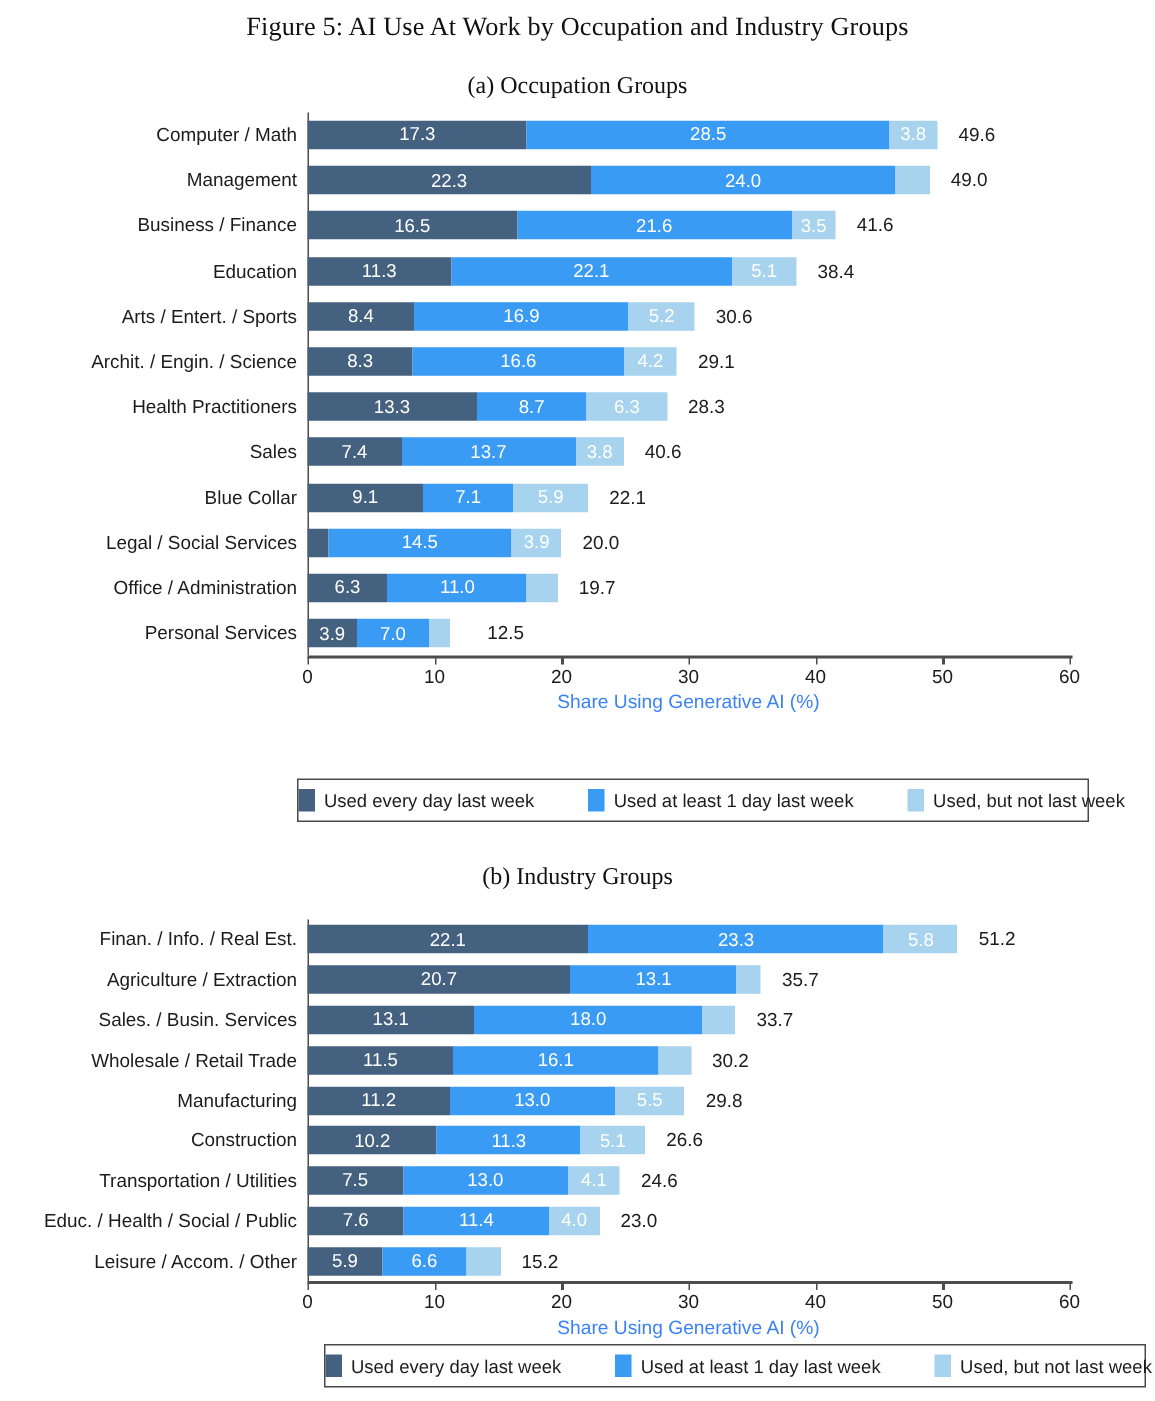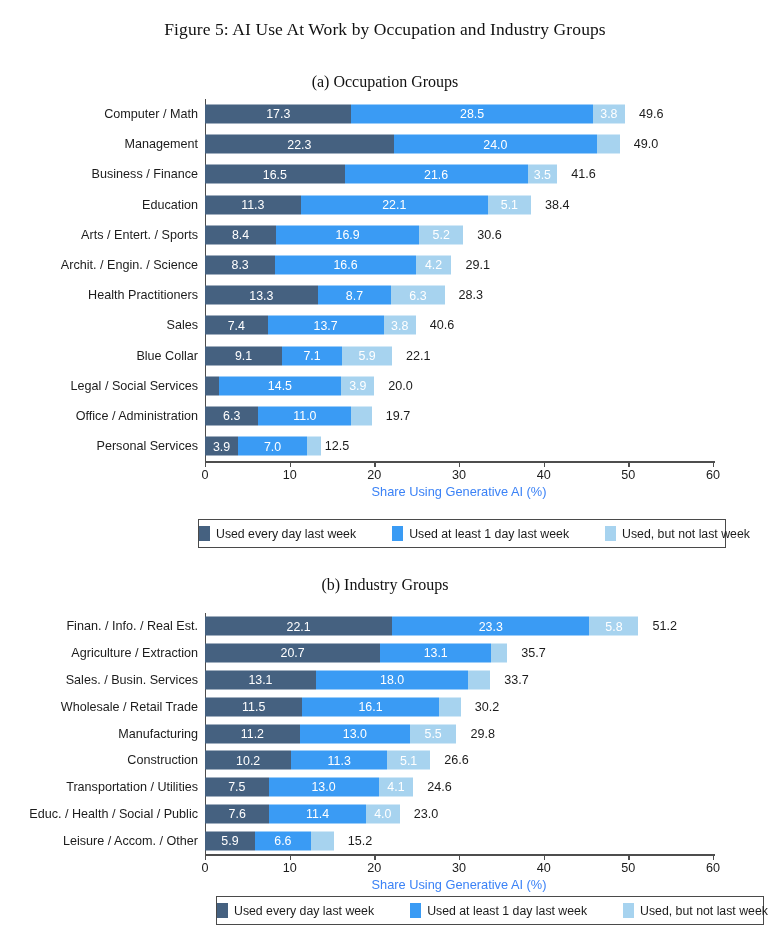--- a/index.html
+++ b/index.html
@@ -12,21 +12,21 @@
     height: 934px;
     font-family: "Liberation Sans", sans-serif;
     color: #1a1a1a;
     overflow: hidden;
     position: relative;
   }
   .figure-title {
     font-family: "Liberation Serif", serif;
     font-size: 17.5px;
     text-align: center;
-    margin: 12px;
+    margin: 0;
     padding-top: 7px;
     letter-spacing: 0.1px;
     color: #111;
   }
   .panel-title {
     font-family: "Liberation Serif", serif;
     font-size: 16px;
     text-align: center;
     margin: 0;
     color: #111;
@@ -318,21 +318,21 @@
             <div class="seg s3" style="width: 20.32px; background: rgb(167, 211, 239);"></div>
           </div>
           <div class="total" style="left: 180.793px;">19.7</div>
         </div>
         <div class="row" style="position: absolute; left: 0px; top: 332.2px; height: 30.2px; width: 508px;">
           <div class="cat-label">Personal Services</div>
           <div class="bar" style="height: 19px;">
             <div class="seg s1" style="width: 33.02px; background: rgb(69, 97, 128);">
               <span>3.9</span>
             </div>
-            <div class="seg s2" style="width: 69px; background: rgb(58, 155, 244);">
+            <div class="seg s2" style="width: 48px; background: rgb(58, 155, 244);">
               <span>7.0</span>
             </div>
             <div class="seg s3" style="width: 13.5467px; background: rgb(167, 211, 239);"></div>
           </div>
           <div class="total" style="left: 119.833px;">12.5</div>
         </div>
         <div class="axis-line xaxis" style="top: 362.4px; width: 510px; background: rgb(77, 77, 77);"></div>
         <div class="tick" style="left: 0px; top: 363.4px; background: rgb(77, 77, 77);"></div>
         <div class="tick-label" style="left: 0px; top: 369.4px;">0</div>
         <div class="tick" style="left: 84.6667px; top: 363.4px; background: rgb(77, 77, 77);"></div>

